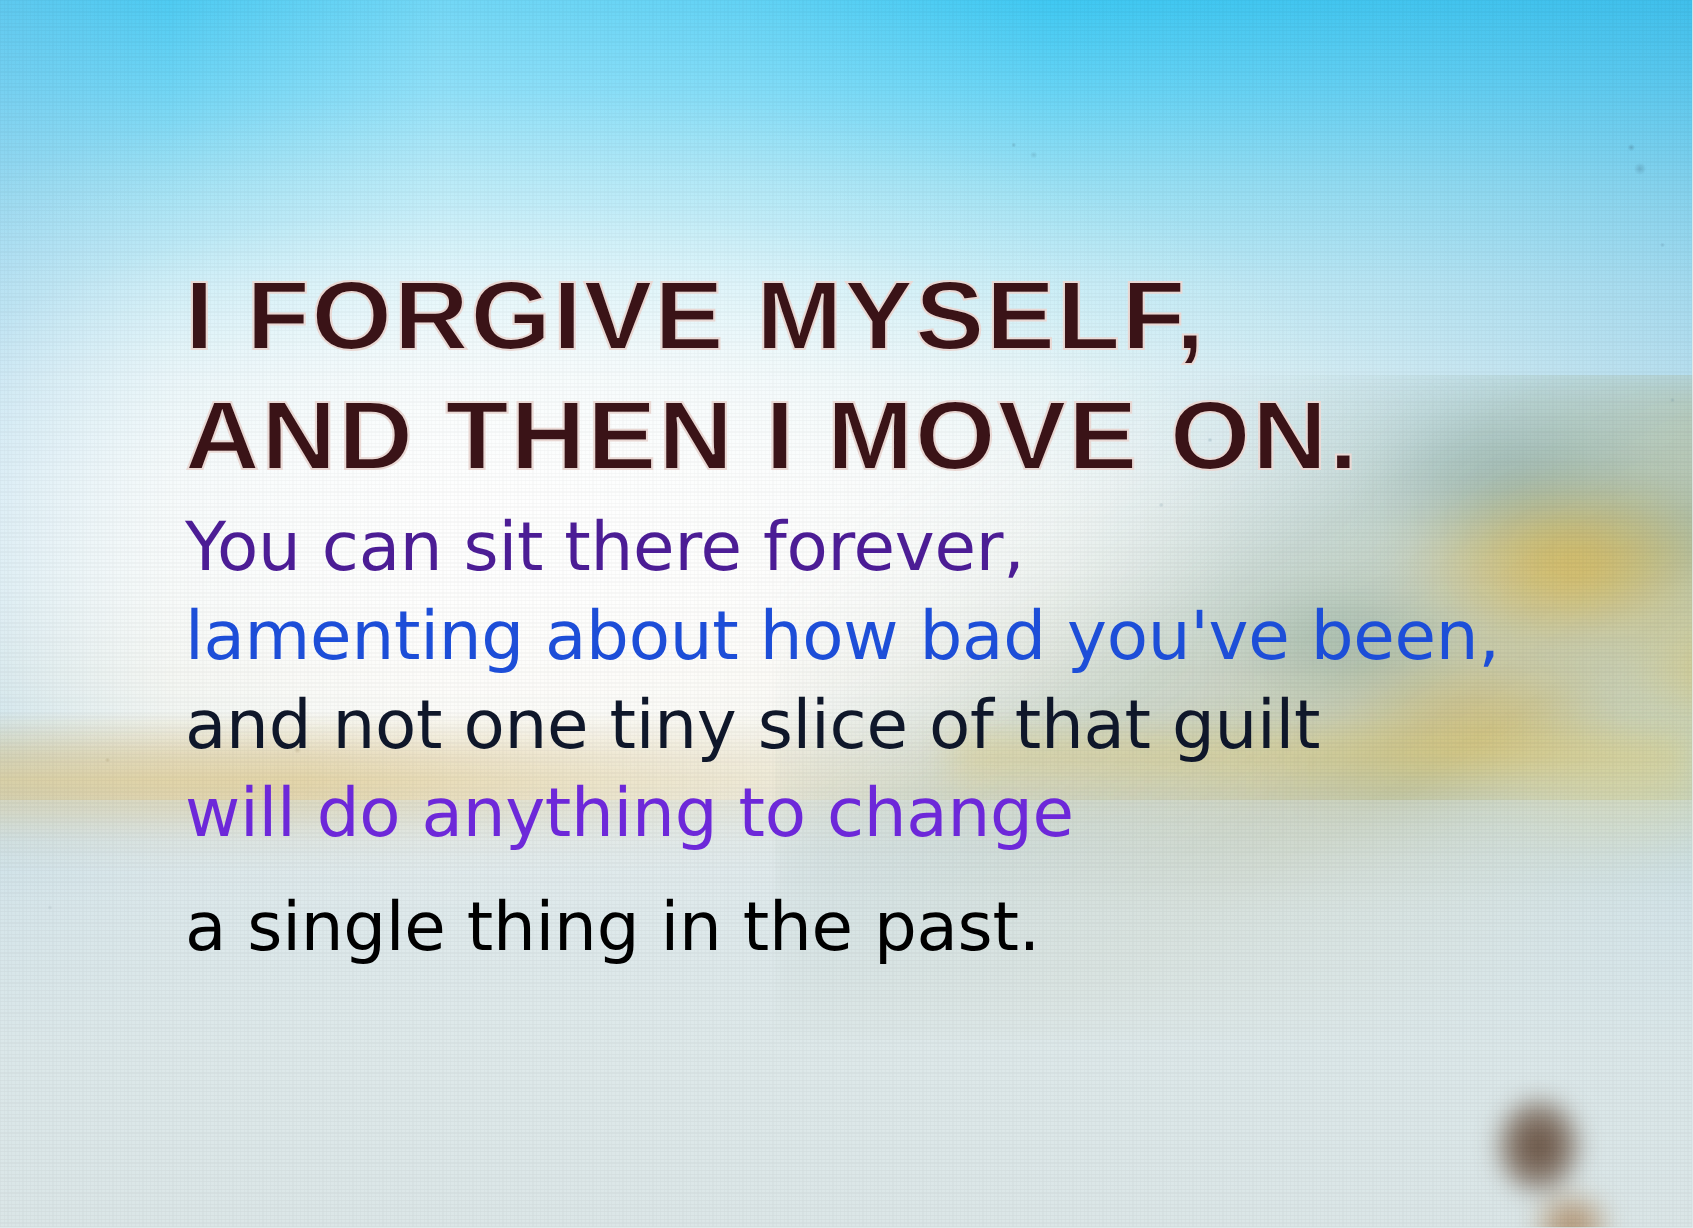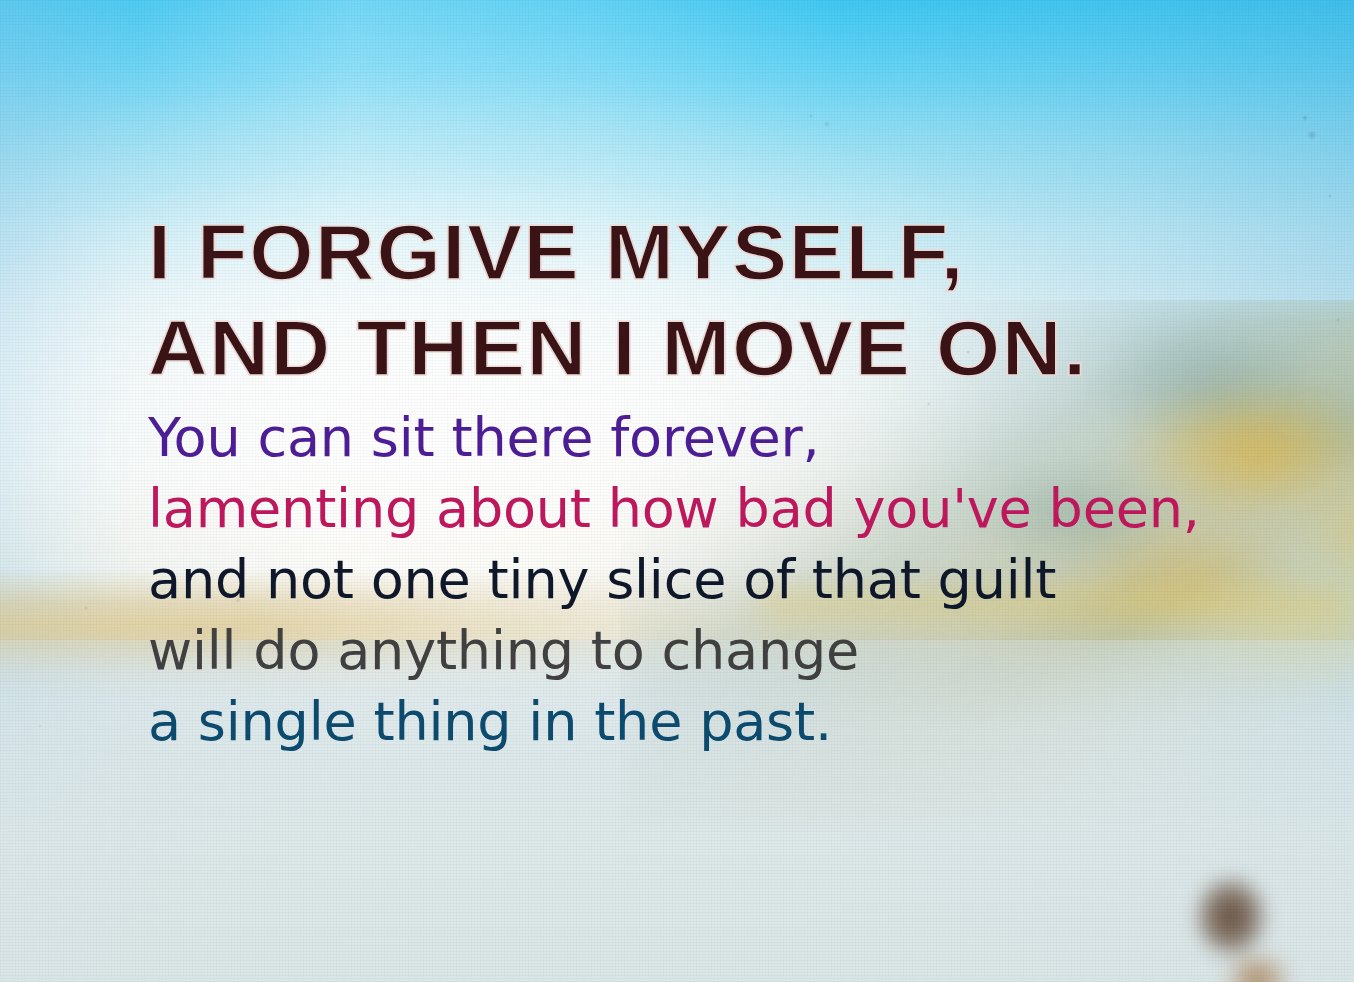--- a/index.html
+++ b/index.html
@@ -256,21 +256,21 @@
 
       <div class="headline-line" id="headline-2" style="color: rgb(58, 19, 23);">
         <span class="hl-base" style="color: rgb(58, 19, 23);">AND THEN I MOVE ON.</span>
         <span class="hl-inline" style="-webkit-text-stroke: 1.6px rgb(233, 216, 212); color: transparent;">AND THEN I MOVE ON.</span>
       </div>
 
     </div>
 
     <div id="body-lines">
       <div class="body-line" style="color: #4c1d95;">You can sit there forever,</div>
-      <div class="body-line" style="color: #be185d;">lamenting about how bad you've been,</div>
+      <div class="body-line" style="color: #1d4ed8;">lamenting about how bad you've been,</div>
       <div class="body-line" style="color: #0f172a;">and not one tiny slice of that guilt</div>
-      <div class="body-line" style="color: #404040;">will do anything to change</div>
-      <div class="body-line" style="color: #0c4a6e;">a single thing in the past.</div>
+      <div class="body-line" style="color: #6d28d9;">will do anything to change</div>
+      <div class="body-line" style="color: #000000; margin-top: 20px;">a single thing in the past.</div>
     </div>
 
   </div>
 
 </div>
 
 </body></html>

